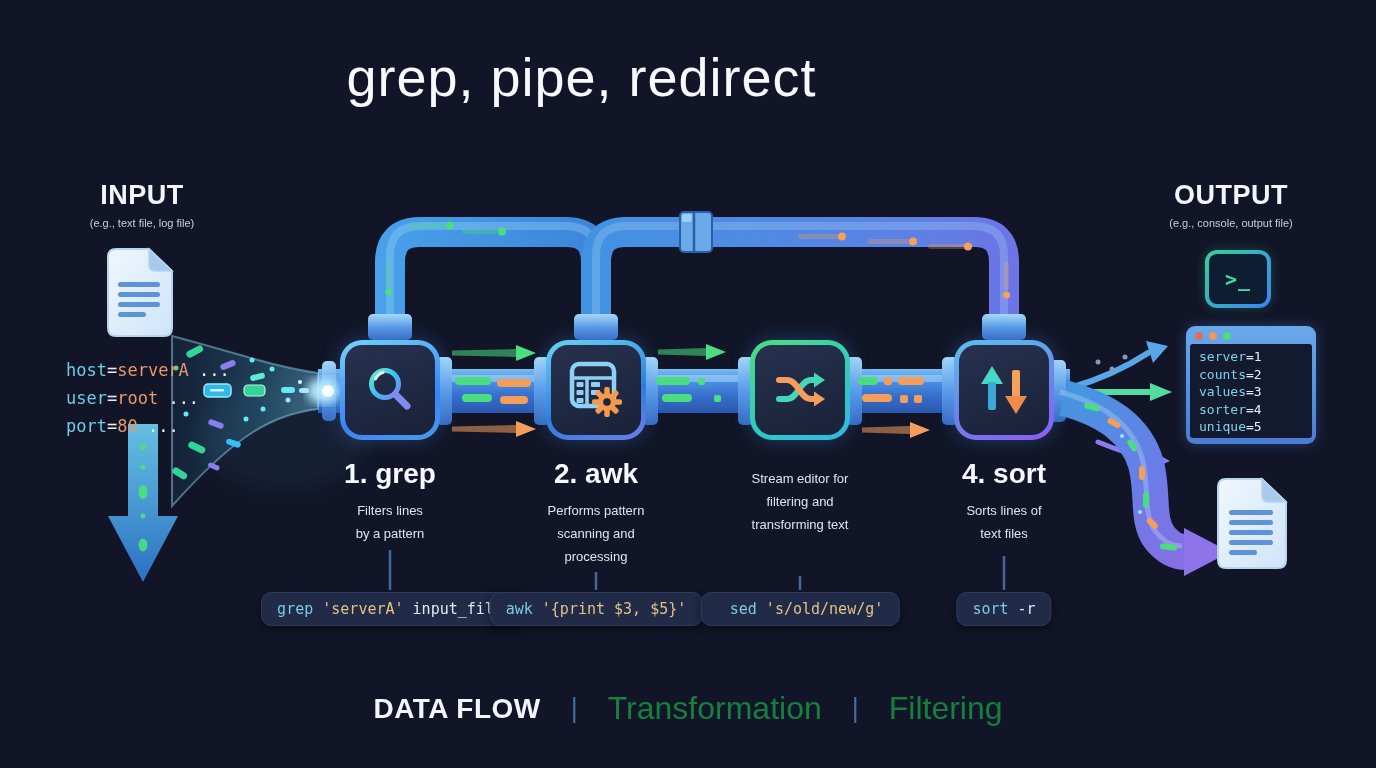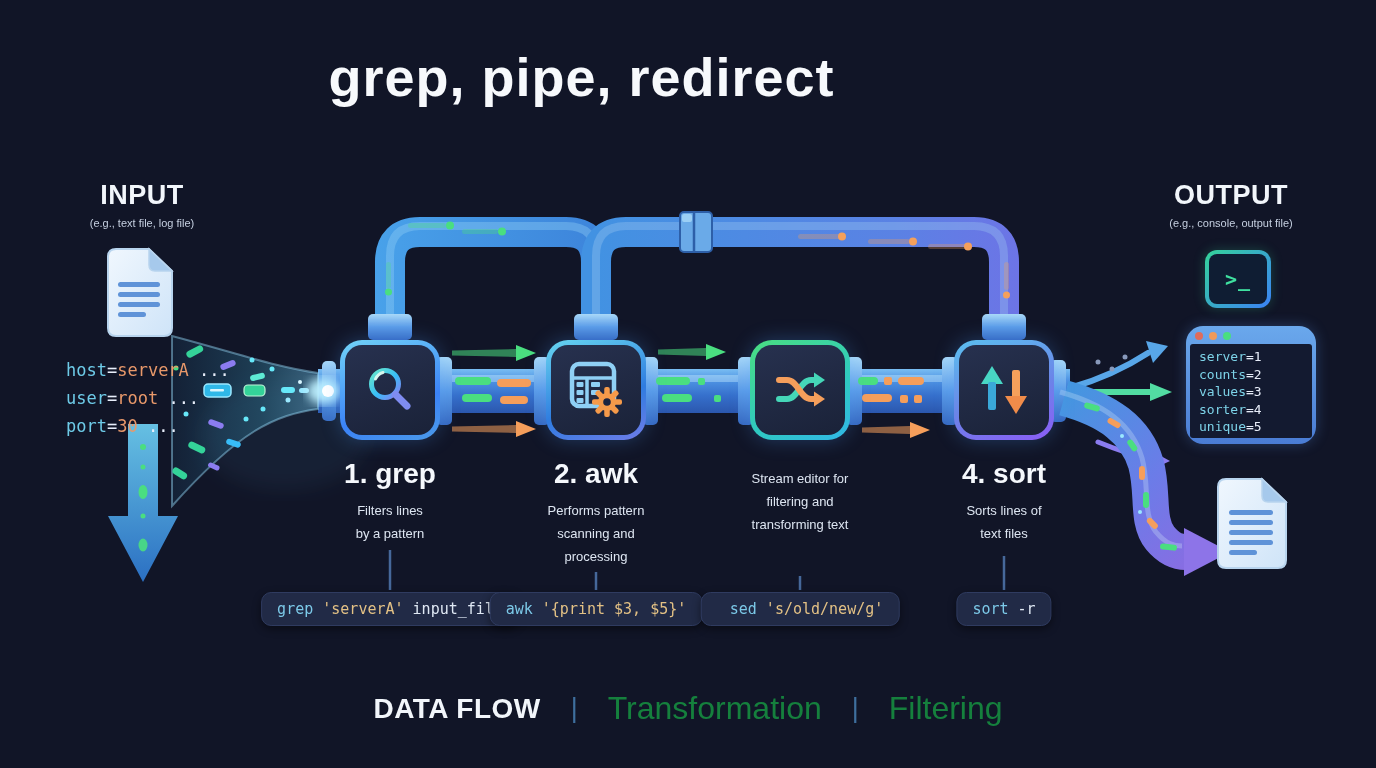--- a/index.html
+++ b/index.html
@@ -6,21 +6,21 @@
   body{
     width:1376px;height:768px;position:relative;overflow:hidden;
     background:#111527;
     font-family:"Liberation Sans",sans-serif;
     color:#f2f6fb;
   }
   .abs{position:absolute;}
   
   .main-title{
     top:46px;left:0;width:1163px;text-align:center;
-    font-size:54px;font-weight:bold;letter-spacing:1px;color:#f7f9fc;
+    font-size:54px;font-weight:normal;letter-spacing:1px;color:#f7f9fc;
   }
   .io-heading{font-size:27px;font-weight:bold;letter-spacing:.5px;color:#f2f6fb;text-align:center;}
   .io-sub{font-size:11px;color:#c5cfe0;text-align:center;margin-top:6px;}
   .input-block{top:180px;left:22px;width:240px;}
   .output-block{top:180px;left:1111px;width:240px;}
   
   .code-block{
     top:356px;left:66px;
     font-family:"DejaVu Sans Mono",monospace;font-size:17px;line-height:28px;
   }
@@ -50,21 +50,21 @@
     background:#212a46;border:1px solid #2f3b60;border-radius:10px;
     padding:7px 15px;white-space:nowrap;
     font-family:"DejaVu Sans Mono",monospace;font-size:15px;
     box-shadow:0 3px 8px rgba(0,0,0,.45);
   }
   .cmd{color:#7cc9e8;} .str{color:#e3c185;} .arg{color:#dfe8f4;}
   
   .console-win{
     top:326px;left:1186px;width:130px;height:118px;box-sizing:border-box;
     background:linear-gradient(180deg,#6aa8ec,#4a7cd4);
-    border-radius:17px;padding:4px;box-shadow:0 0 14px rgba(90,150,240,.3);
+    border-radius:9px;padding:4px;box-shadow:0 0 14px rgba(90,150,240,.3);
   }
   .console-dots{height:12px;display:flex;align-items:center;gap:6px;padding-left:5px;}
   .dot{width:8px;height:8px;border-radius:50%;}
   .console-body{
     background:#131a30;height:94px;margin-top:2px;border-radius:3px;
     font-family:"DejaVu Sans Mono",monospace;font-size:13px;line-height:17.5px;
     padding:4px 0 0 9px;box-sizing:border-box;
   }
   .conk{color:#7dd3e8;} .conv{color:#e8eefa;}
   
@@ -319,21 +319,21 @@
   <path d="M47,5 L70,27 H53 Q47,27 47,21 Z" fill="#a6c9ec" stroke="#b8d4ee" stroke-width="1.5"></path>
   <rect x="16" y="38" width="42" height="5" rx="2.5" fill="#5f93d8"></rect>
   <rect x="16" y="48" width="42" height="5" rx="2.5" fill="#5f93d8"></rect>
   <rect x="16" y="58" width="42" height="5" rx="2.5" fill="#5f93d8"></rect>
   <rect x="16" y="68" width="28" height="5" rx="2.5" fill="#5f93d8"></rect>
 </svg>
 
 <div class="abs code-block">
   <div><span class="ck">host</span><span class="ceq">=</span><span class="cv">serverA</span><span class="cr"> ...</span></div>
   <div><span class="ck">user</span><span class="ceq">=</span><span class="cv">root</span><span class="cr"> ...</span></div>
-  <div><span class="ck">port</span><span class="ceq">=</span><span class="cv">30</span><span class="cr"> ...</span></div>
+  <div><span class="ck">port</span><span class="ceq">=</span><span class="cv">80</span><span class="cr"> ...</span></div>
 </div>
 
 <div class="abs stage-box bx-grep" style="left:340px;">
   <div class="stage-box-inner">
     <svg width="56" height="56" viewBox="0 0 56 56">
       <defs>
           <linearGradient id="magG" x1="0" y1="0" x2="1" y2="1">
         <stop offset="0" stop-color="#67e8c9"></stop>
             <stop offset=".55" stop-color="#38bdf8"></stop>
             <stop offset="1" stop-color="#8b7cf0"></stop>

